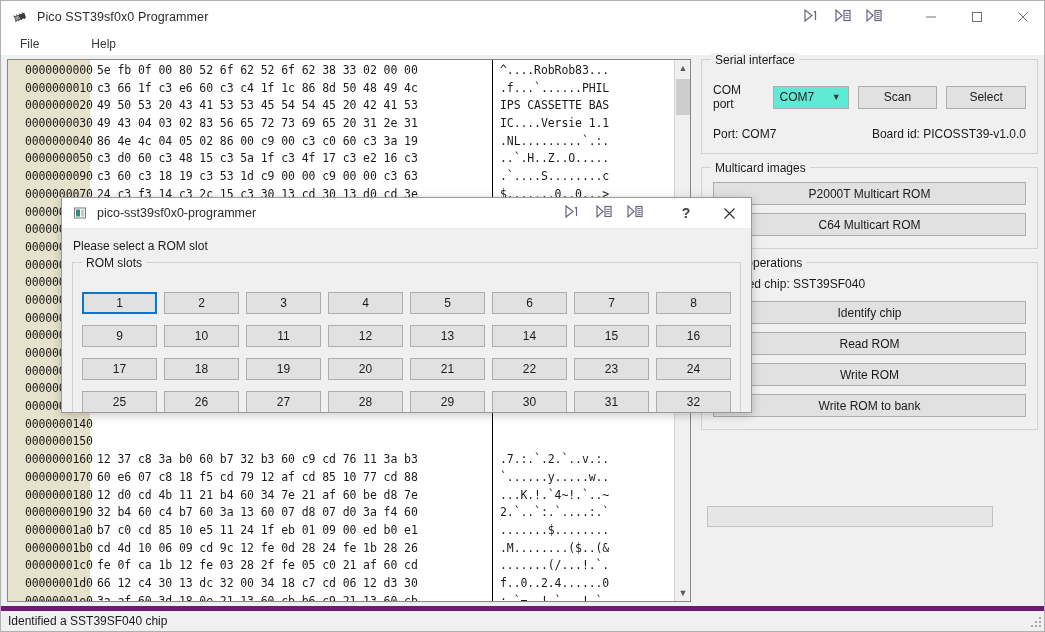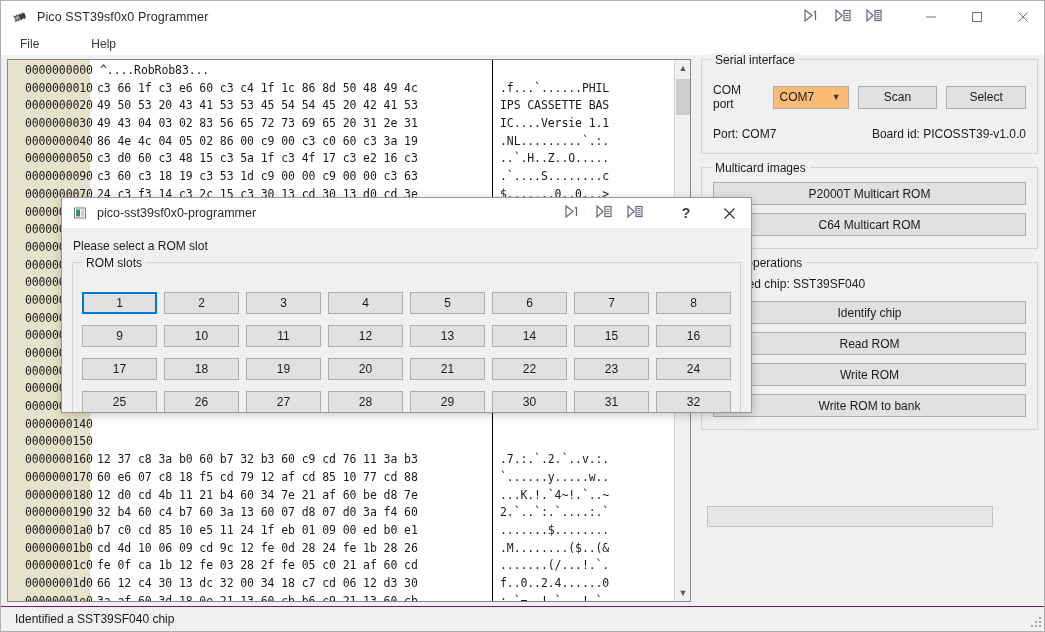--- a/index.html
+++ b/index.html
@@ -153,21 +153,21 @@
     background: #f0f0f0;
     padding: 0 4px;
     font-size: 12px; color: #1a1a1a;
   }
   .row { display: flex; align-items: center; }
   .lbl { font-size: 12px; color: #1a1a1a; }
 
   .combo {
     position: relative;
     width: 78px; height: 23px;
-    background: #fdba74;
+    background: #5eead4;
     border: 1px solid #adadad;
     display: flex; align-items: center;
     padding-left: 6px;
     font-size: 12px; color: #1a1a1a;
   }
   .combo-arrow {
     position: absolute; right: 7px; top: 50%;
     transform: translateY(-50%);
     color: #3a3a3a; font-size: 9px;
   }
@@ -197,23 +197,23 @@
     position: absolute; left: 6px; top: 522px;
     font-size: 11.5px; line-height: 14.5px; color: #1a1a1a;
   }
   .buildinfo b { font-size: 11.5px; }
 
   
   .statusbar {
     position: absolute; left: 0; bottom: 0;
     width: 1045px; height: 25px;
     background: #f0f0f0;
-    border-top: 1px solid #701a75;
+    border-top: 5px solid #701a75;
     display: flex; align-items: center;
-    padding-left: 14px;
+    padding-left: 7px;
     font-size: 12px; color: #1a1a1a;
   }
   .sizegrip {
     position: absolute; right: 3px; bottom: 2px;
     width: 13px; height: 13px;
   }
 
   
   .dialog {
     position: absolute; left: 60px; top: 196px;
@@ -337,21 +337,21 @@
     <span class="menuitem">Help</span>
   </div>
 
   <div class="content">
 
     <div class="hexpane">
       <div class="hex-inner">
         <div class="addrcol"></div>
         <div class="ascii-divider"></div>
         <div class="hexrows" id="hexrows">
-            <div class="hexrow"><span class="hx-addr">0000000000</span><span class="hx-sep"></span><span class="hx-ascii">^....RobRob83...</span></div>
+            <div class="hexrow"><span class="hx-addr">0000000000</span><span class="hx-bytes">5e fb 0f 00 80 52 6f 62 52 6f 62 38 33 02 00 00</span><span class="hx-sep"></span><span class="hx-ascii">^....RobRob83...</span></div>
             <div class="hexrow"><span class="hx-addr">0000000010</span><span class="hx-bytes">c3 66 1f c3 e6 60 c3 c4 1f 1c 86 8d 50 48 49 4c</span><span class="hx-sep"></span><span class="hx-ascii">.f...`......PHIL</span></div>
             <div class="hexrow"><span class="hx-addr">0000000020</span><span class="hx-bytes">49 50 53 20 43 41 53 53 45 54 54 45 20 42 41 53</span><span class="hx-sep"></span><span class="hx-ascii">IPS CASSETTE BAS</span></div>
             <div class="hexrow"><span class="hx-addr">0000000030</span><span class="hx-bytes">49 43 04 03 02 83 56 65 72 73 69 65 20 31 2e 31</span><span class="hx-sep"></span><span class="hx-ascii">IC....Versie 1.1</span></div>
             <div class="hexrow"><span class="hx-addr">0000000040</span><span class="hx-bytes">86 4e 4c 04 05 02 86 00 c9 00 c3 c0 60 c3 3a 19</span><span class="hx-sep"></span><span class="hx-ascii">.NL.........`.:.</span></div>
             <div class="hexrow"><span class="hx-addr">0000000050</span><span class="hx-bytes">c3 d0 60 c3 48 15 c3 5a 1f c3 4f 17 c3 e2 16 c3</span><span class="hx-sep"></span><span class="hx-ascii">..`.H..Z..O.....</span></div>
             <div class="hexrow"><span class="hx-addr">0000000090</span><span class="hx-bytes">c3 60 c3 18 19 c3 53 1d c9 00 00 c9 00 00 c3 63</span><span class="hx-sep"></span><span class="hx-ascii">.`....S........c</span></div>
             <div class="hexrow"><span class="hx-addr">0000000070</span><span class="hx-bytes">24 c3 f3 14 c3 2c 15 c3 30 13 cd 30 13 d0 cd 3e</span><span class="hx-sep"></span><span class="hx-ascii">$....,..0..0...&gt;</span></div>
             <div class="hexrow"><span class="hx-addr">0000000080</span><span class="hx-bytes">11 3e 50 18 ce 2a b3 60 eb 2a ad 60 19 f5 7c 87</span><span class="hx-sep"></span><span class="hx-ascii">.&gt;P..*.`.*.`..|.</span></div>
             <div class="hexrow"><span class="hx-addr">0000000090</span><span class="hx-bytes"></span><span class="hx-sep"></span><span class="hx-ascii"></span></div>
             <div class="hexrow"><span class="hx-addr">00000000a0</span><span class="hx-bytes"></span><span class="hx-sep"></span><span class="hx-ascii"></span></div>

